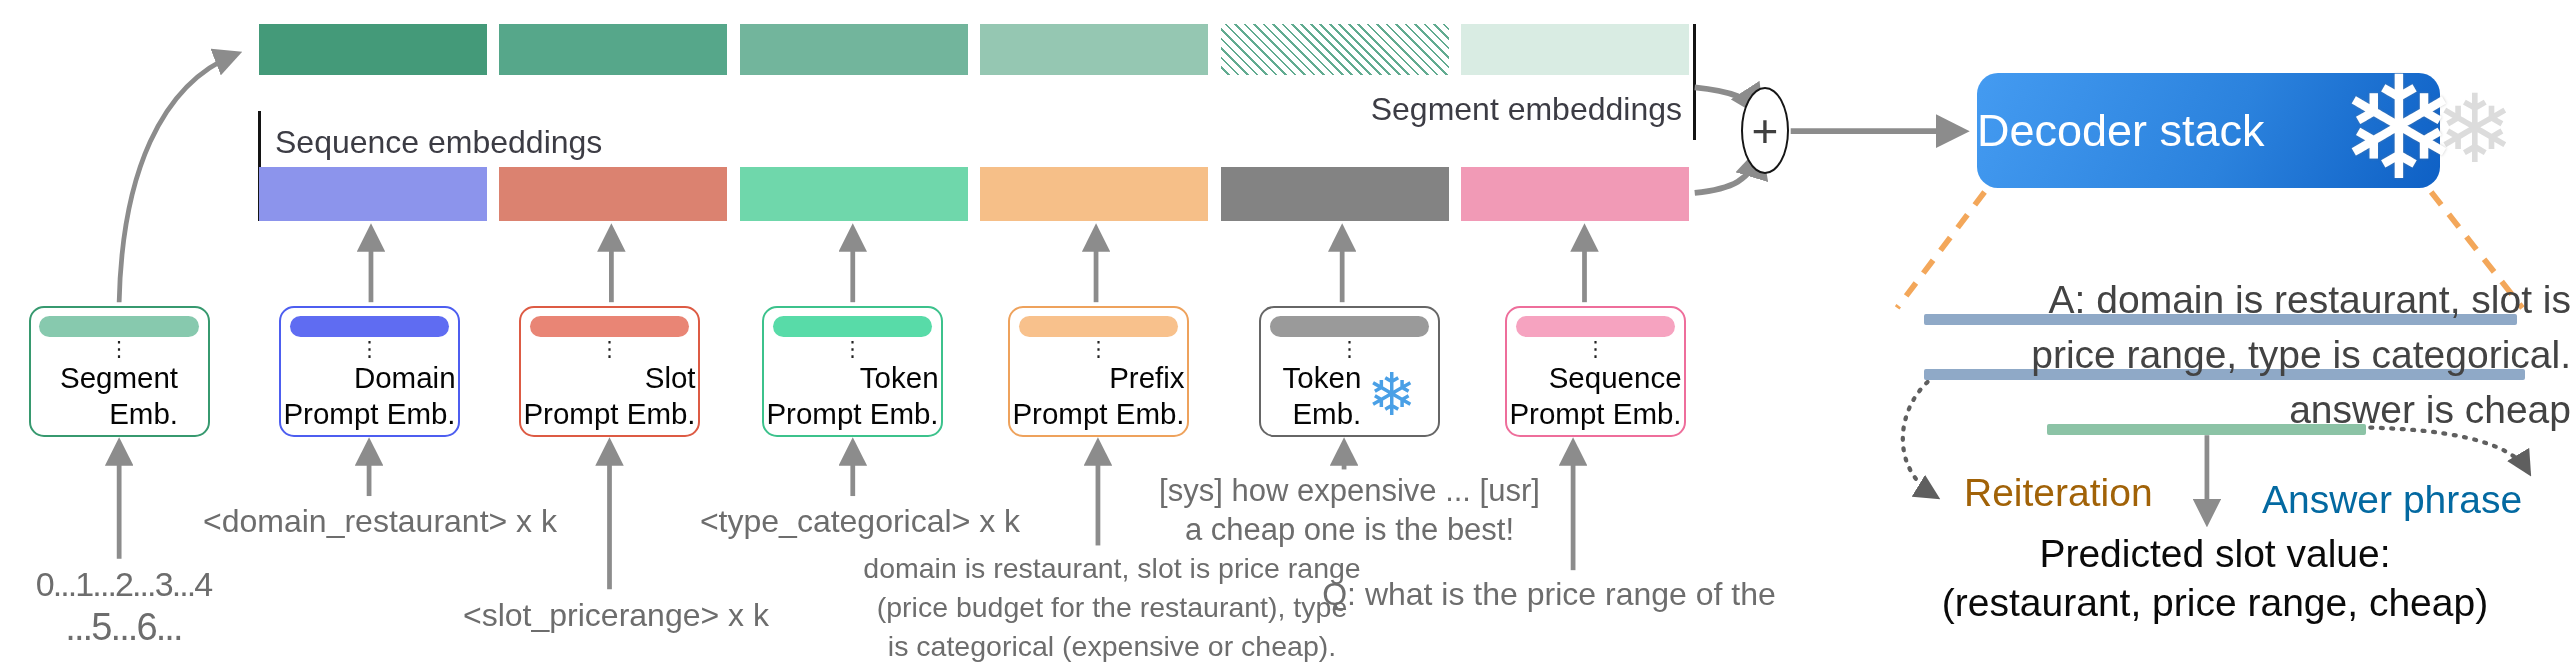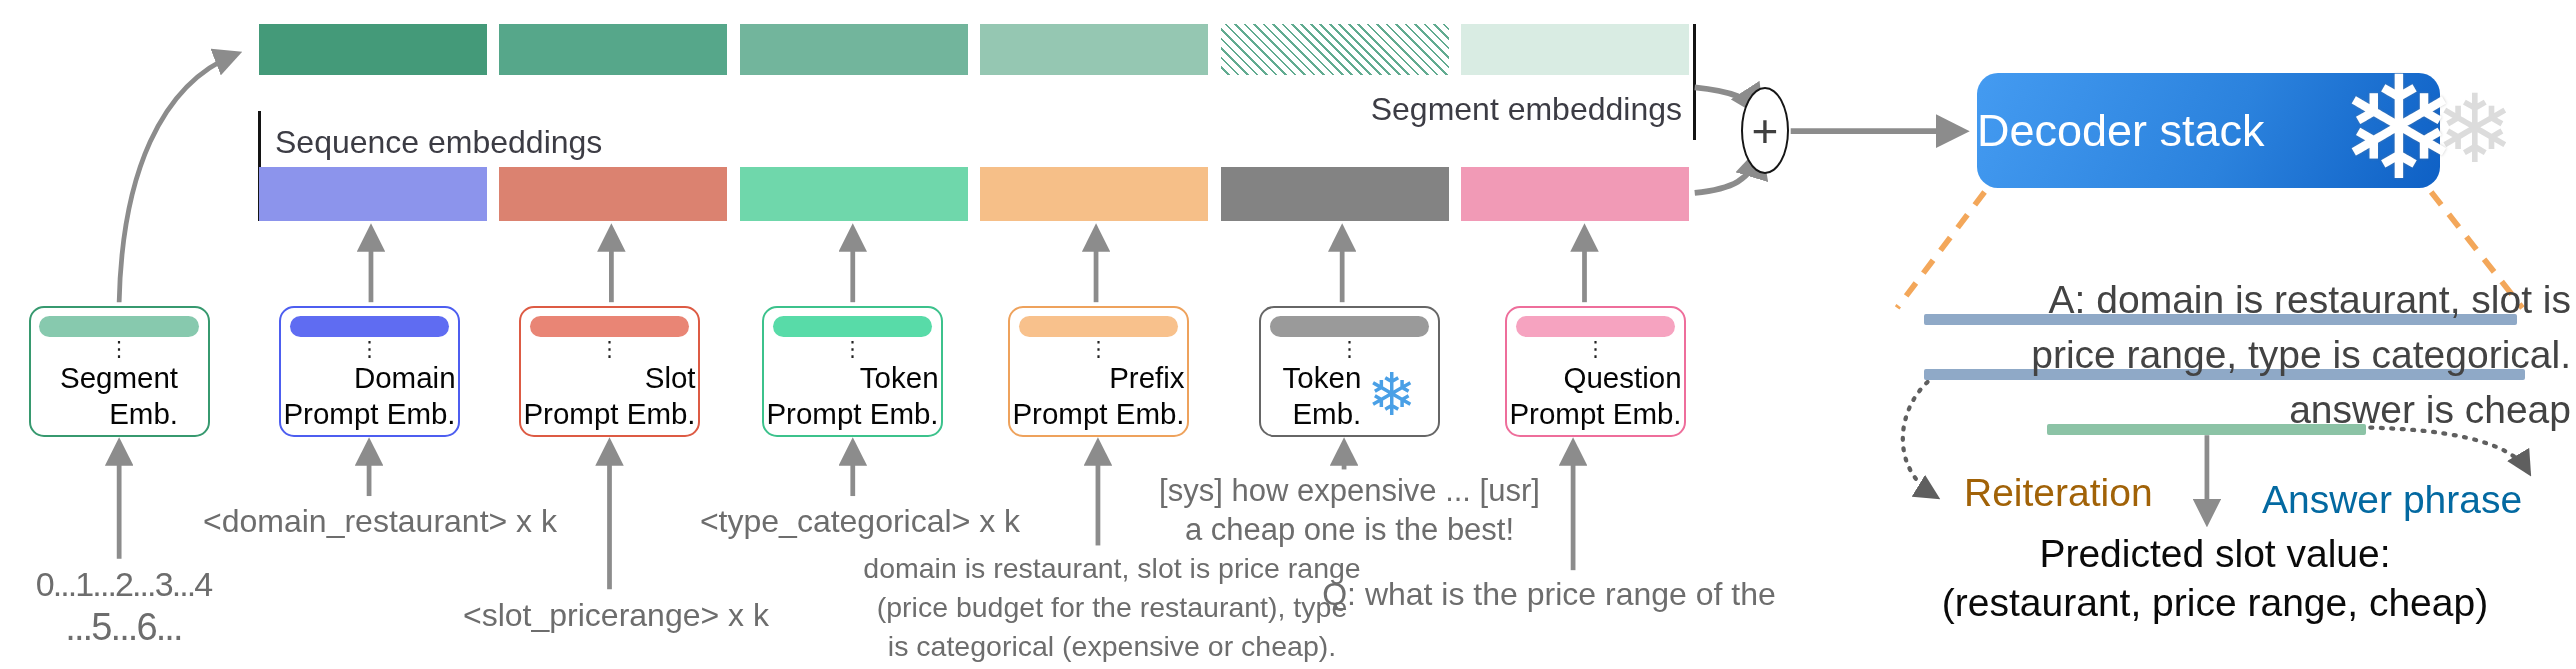--- a/index.html
+++ b/index.html
@@ -168,21 +168,21 @@
     <div class="tokrow">
       <div class="lbl"><span>Token</span><br>
                        <span>Emb.</span></div>
       <span class="tok-snow" style="color: rgb(74, 160, 230);">❄</span>
     </div>
   </div>
 
   <div class="embox" style="left: 1505px; border-color: rgb(238, 110, 155);">
     <div class="pill" style="background-color: rgb(246, 163, 192);"></div>
     <div class="dots">⋮</div>
-    <div class="lbl"><span>Question</span><br>
+    <div class="lbl"><span>Sequence</span><br>
                      <span>Prompt Emb.</span></div>
   </div>
 
   <div class="ann" style="left:19px;top:565px;width:209px;font-size:34px;letter-spacing:-1.9px;">0...1...2...3...4</div>
   <div class="ann" style="left:19px;top:606px;width:209px;font-size:38px;letter-spacing:-1.9px;">...5...6...</div>
 
   <div class="ann" style="left:171px;top:503px;width:418px;font-size:32px;">&lt;domain_restaurant&gt; x k</div>
   <div class="ann" style="left:407px;top:597px;width:418px;font-size:32px;">&lt;slot_pricerange&gt; x k</div>
   <div class="ann" style="left:651px;top:503px;width:418px;font-size:32px;">&lt;type_categorical&gt; x k</div>
 

